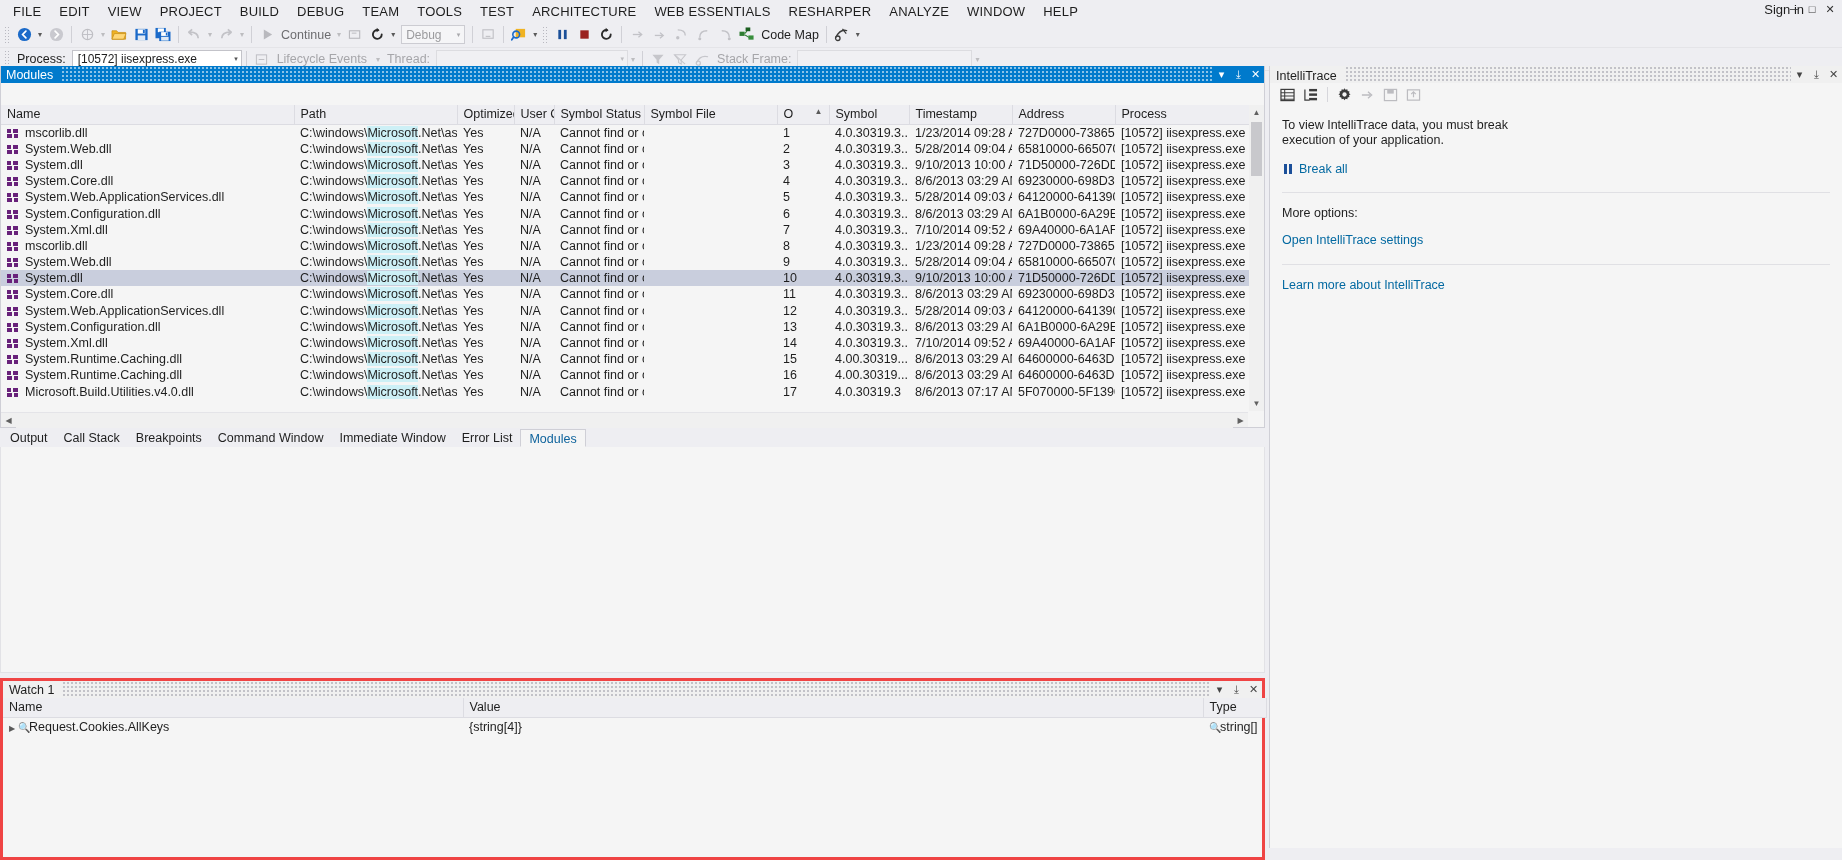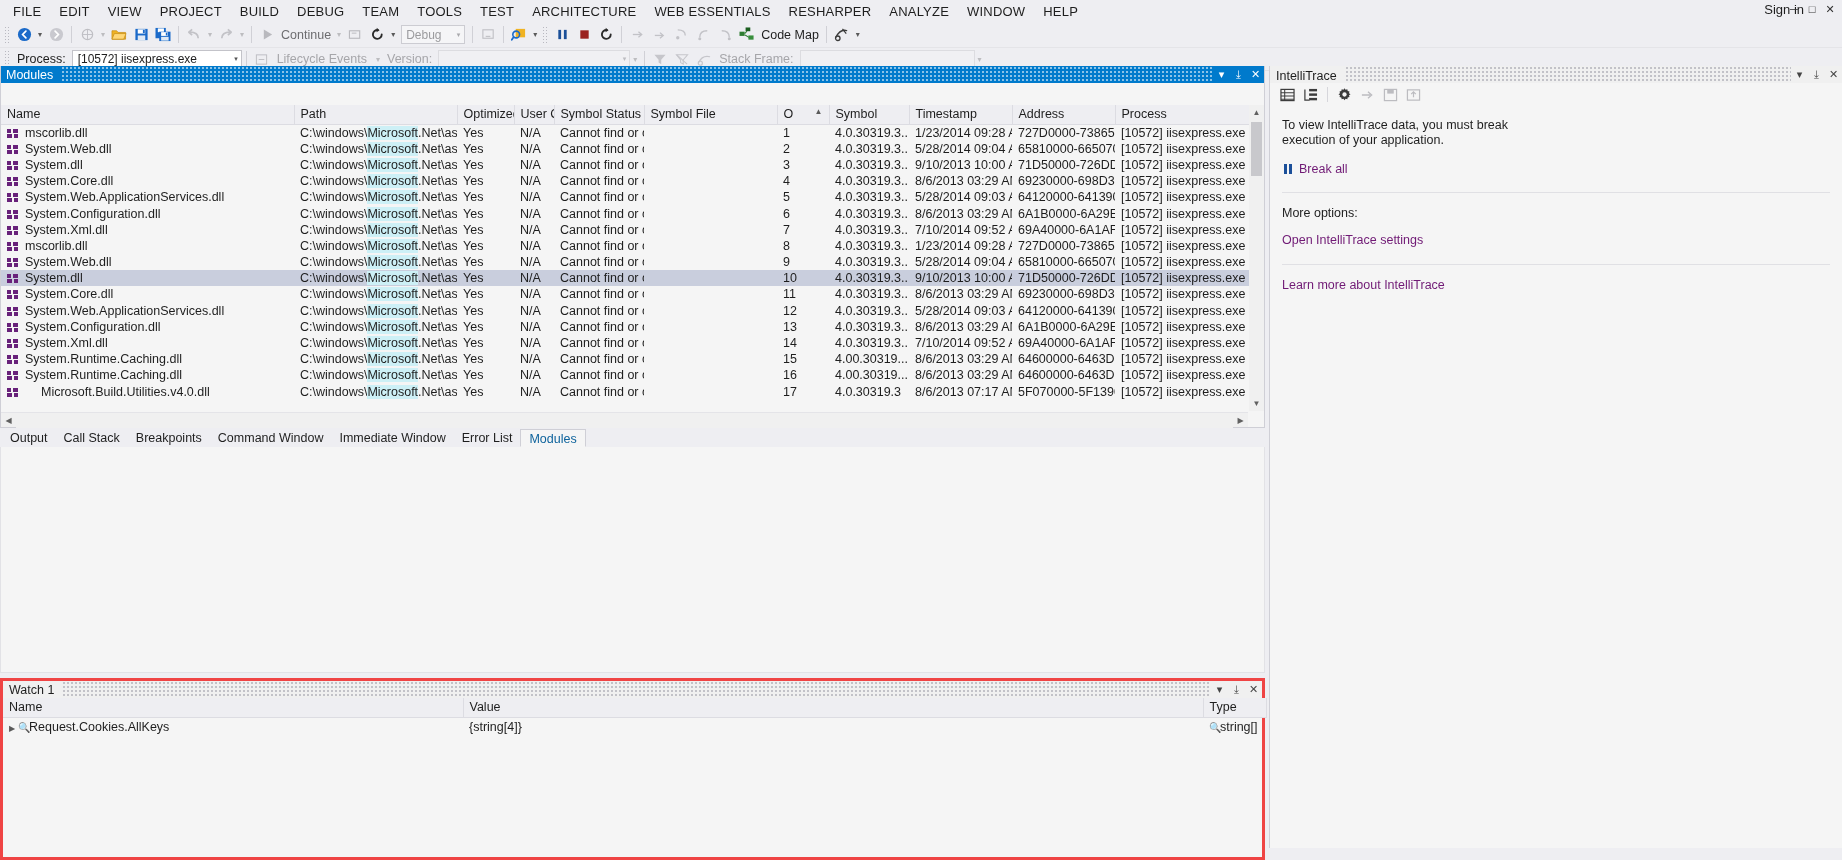--- a/index.html
+++ b/index.html
@@ -161,21 +161,21 @@
     background-image: radial-gradient(circle, #c2c2c8 .9px, transparent 1px);
     background-size: 4px 4px;
   }
   .it-title .tbtn { width:17px; height:17px; display:flex; align-items:center; justify-content:center; font-size:11px; color:#444; }
   .it-toolbar { height:23px; display:flex; align-items:center; padding-left:7px; gap:2px; background:#f5f5f5; }
   .it-tb { width:21px; height:21px; display:flex; align-items:center; justify-content:center; font-size:13px; color:#3c3c3c; }
   .it-tb.dis { color:#bcbcc0; }
   .it-sep { width:1px; height:15px; background:#d6d6db; margin:0 4px; }
   .it-body { padding:12px 12px 0 12px; font-size:12.5px; color:#1e1e1e; }
   .it-body p { margin:0 0 12px 0; line-height:15px; max-width:265px; }
-  .it-link { color:#701a75; cursor:default; }
+  .it-link { color:#0369a1; cursor:default; }
   .it-break { display:flex; align-items:center; gap:6px; margin:14px 0 0 2px; }
   .pause-ico { display:inline-block; width:9px; height:10px; position:relative; }
   .pause-ico i { position:absolute; top:0; width:3px; height:10px; background:#1b4f99; }
   .it-divider { height:1px; background:#e0e0e4; margin:16px 0 13px 0; }
 
   
   .watch-win {
     position:absolute; left:0; top:678px; width:1265px; height:182px;
     background:#f5f5f5; border:3px solid #ef4444;
   }
@@ -405,21 +405,21 @@
     </div>
     <div class="tb-sep"></div>
     <div class="tb-btn dis">
       <svg width="13" height="13" viewBox="0 0 14 14">
           <rect x="1.5" y="2" width="11" height="10" fill="none" stroke="#c0c0c5" stroke-width="1.1"></rect>
           <path d="M4 7 h6" stroke="#c0c0c5" stroke-width="1.1"></path>
         </svg>
     </div>
     <div class="lbl dis">Lifecycle Events</div>
     <div class="tb-caret dis">▾</div>
-    <div class="lbl dis">Version:</div>
+    <div class="lbl dis">Thread:</div>
     <div class="combo empty" style="width:192px;">
       <span></span>
       <span class="car" style="color:#bdbdc1;">▾</span>
     </div>
     <div class="tb-caret dis">▾</div>
     <div class="tb-sep"></div>
     <div class="tb-btn dis">
       <svg width="14" height="13" viewBox="0 0 15 14">
           <path d="M1.5 2 h12 L8.8 7.4 V12 L6 10.3 V7.4 Z" fill="#c6c6cb"></path>
         </svg>
@@ -686,21 +686,21 @@
               <td>N/A</td>
               <td>Cannot find or o...</td>
               <td></td>
               <td>16</td>
               <td>4.00.30319...</td>
               <td>8/6/2013 03:29 AM</td>
               <td>64600000-6463D000</td>
               <td>[10572] iisexpress.exe</td>
             </tr>
             <tr class="row">
-              <td><span class="modicon"><i style="left: 0px; top: 0px; width: 4px; height: 4px;"></i><i style="left: 6px; top: 0px; width: 5px; height: 4px;"></i><i style="left: 0px; top: 5px; width: 5px; height: 4px;"></i><i style="left: 7px; top: 5px; width: 4px; height: 4px;"></i></span><span style="margin-left: 23px;">Microsoft.Build.Utilities.v4.0.dll</span></td>
+              <td><span class="modicon"><i style="left: 0px; top: 0px; width: 4px; height: 4px;"></i><i style="left: 6px; top: 0px; width: 5px; height: 4px;"></i><i style="left: 0px; top: 5px; width: 5px; height: 4px;"></i><i style="left: 7px; top: 5px; width: 4px; height: 4px;"></i></span><span style="margin-left: 7px;">Microsoft.Build.Utilities.v4.0.dll</span></td>
               <td>C:\windows\<span class="hl">Microsoft</span>.Net\assem...</td>
               <td>Yes</td>
               <td>N/A</td>
               <td>Cannot find or o...</td>
               <td></td>
               <td>17</td>
               <td>4.0.30319.3</td>
               <td>8/6/2013 07:17 AM</td>
               <td>5F070000-5F139000</td>
               <td>[10572] iisexpress.exe</td>

